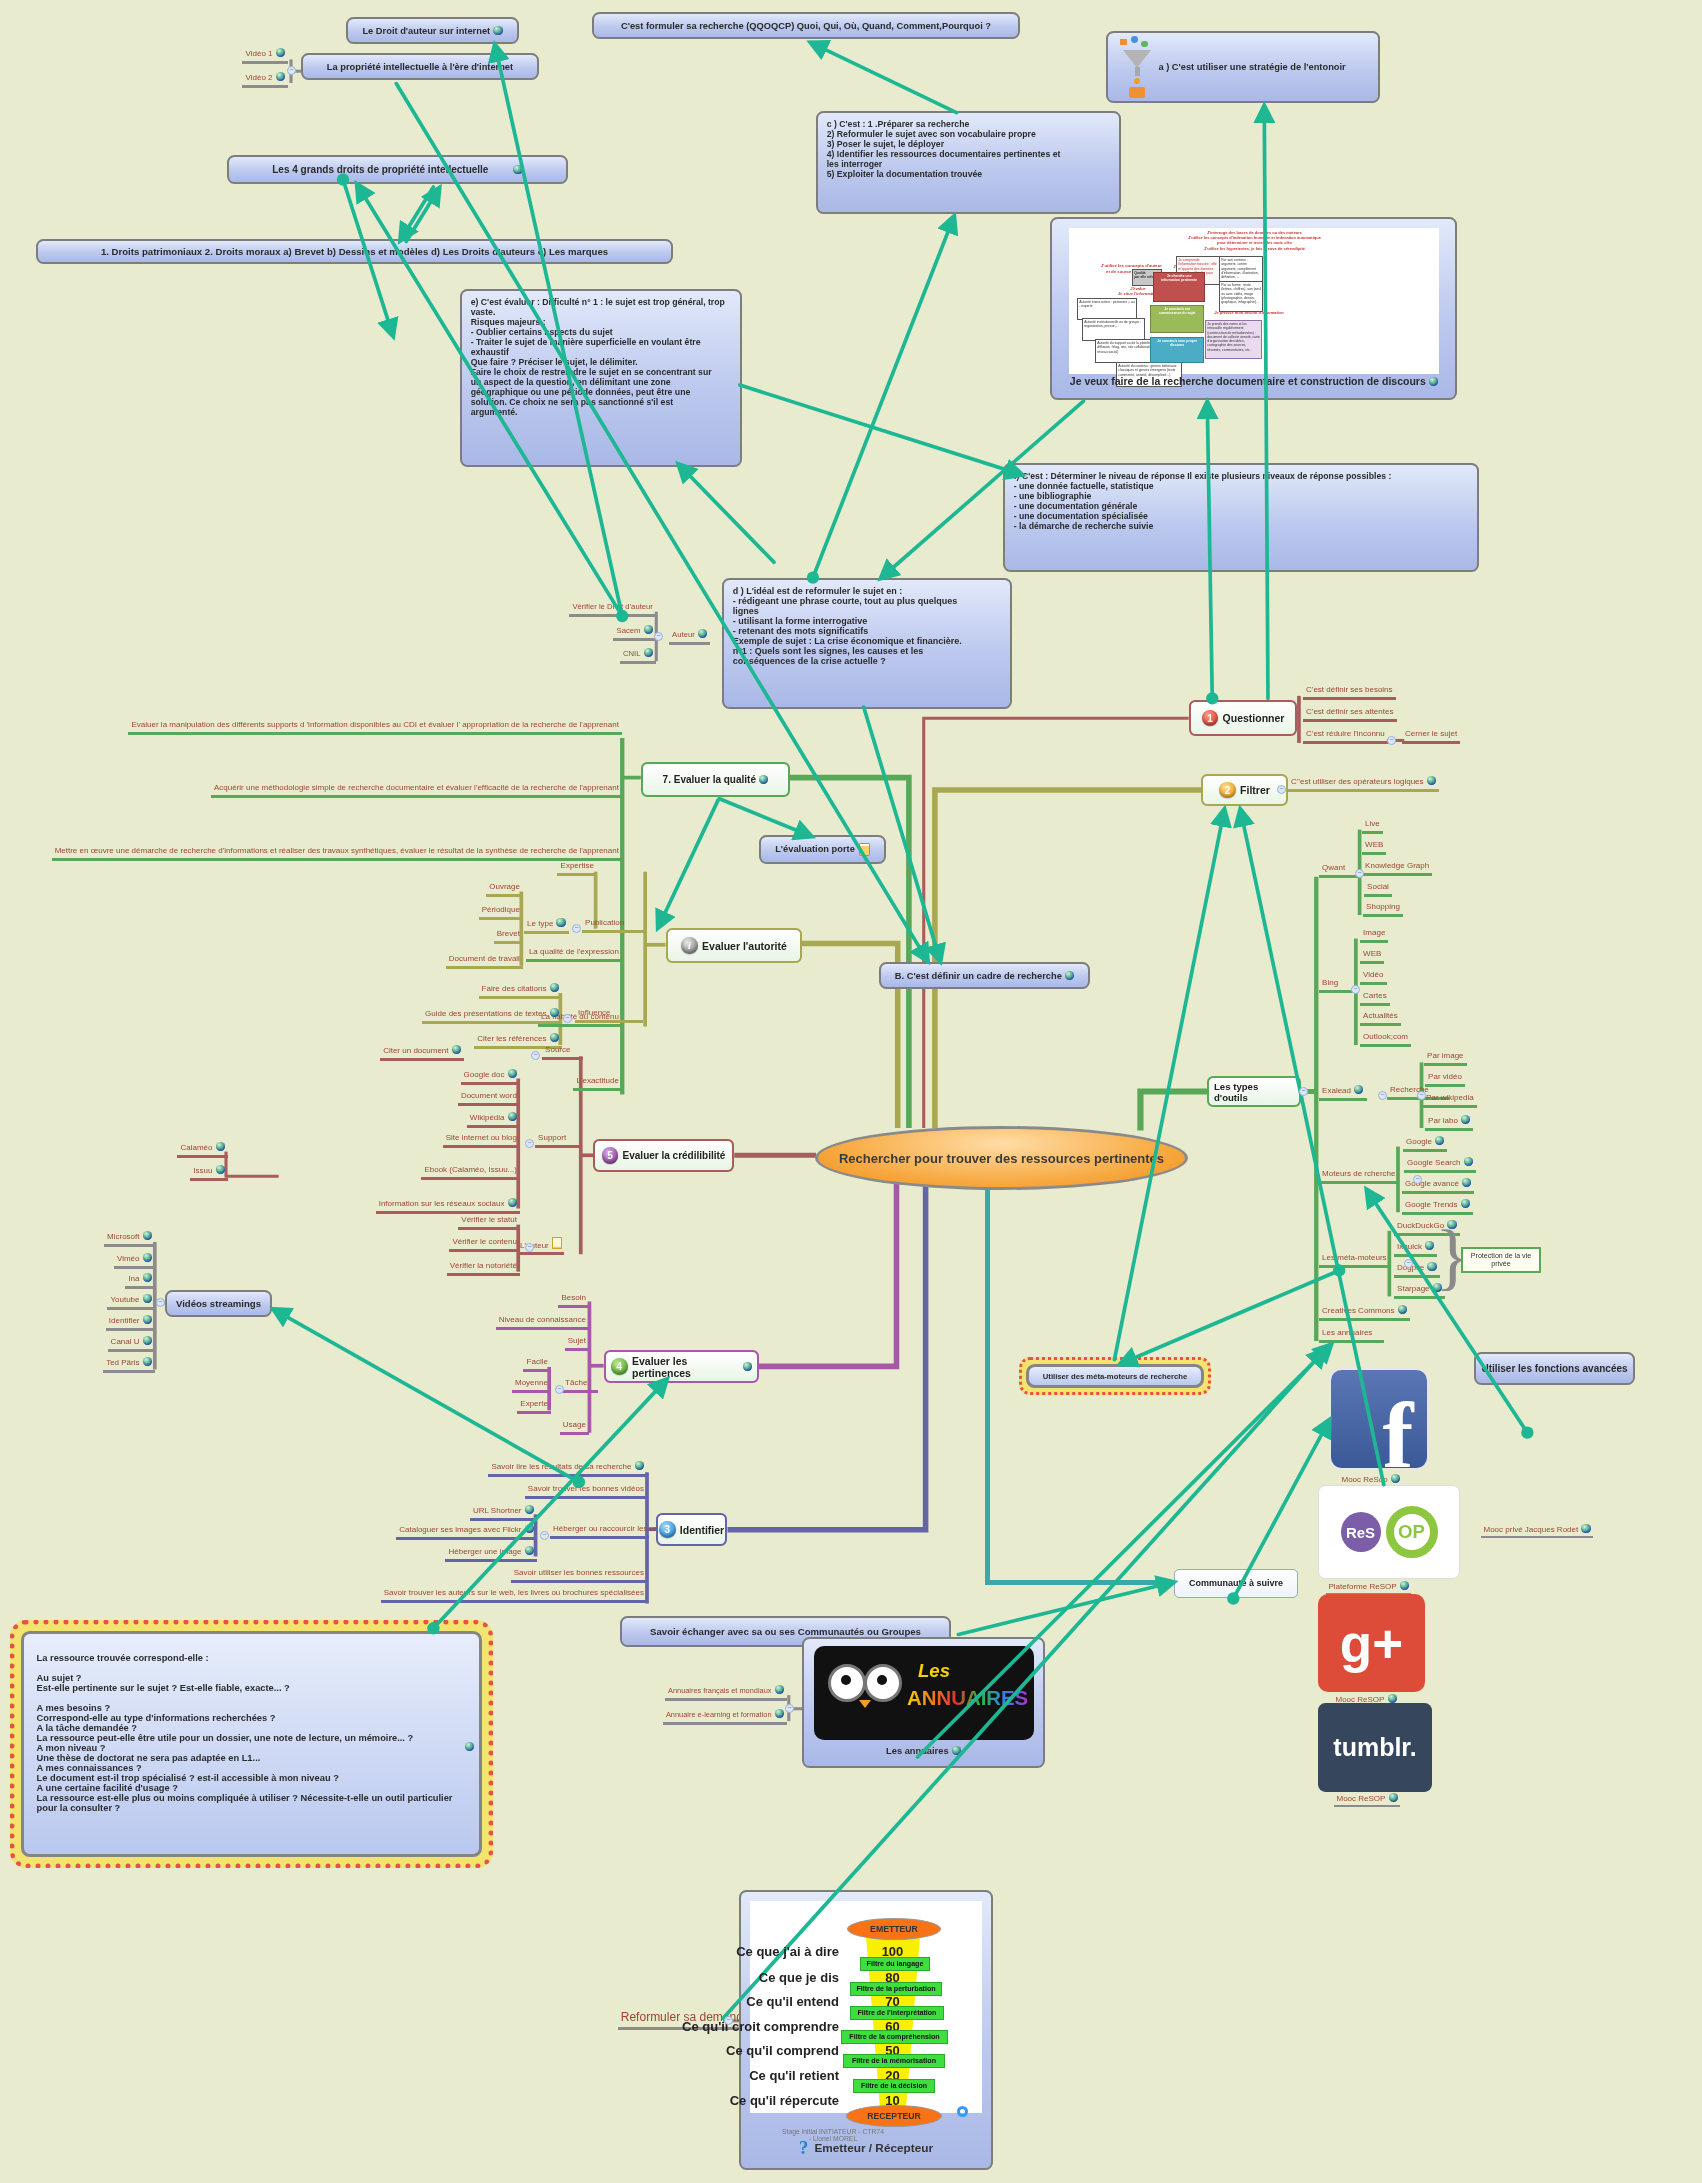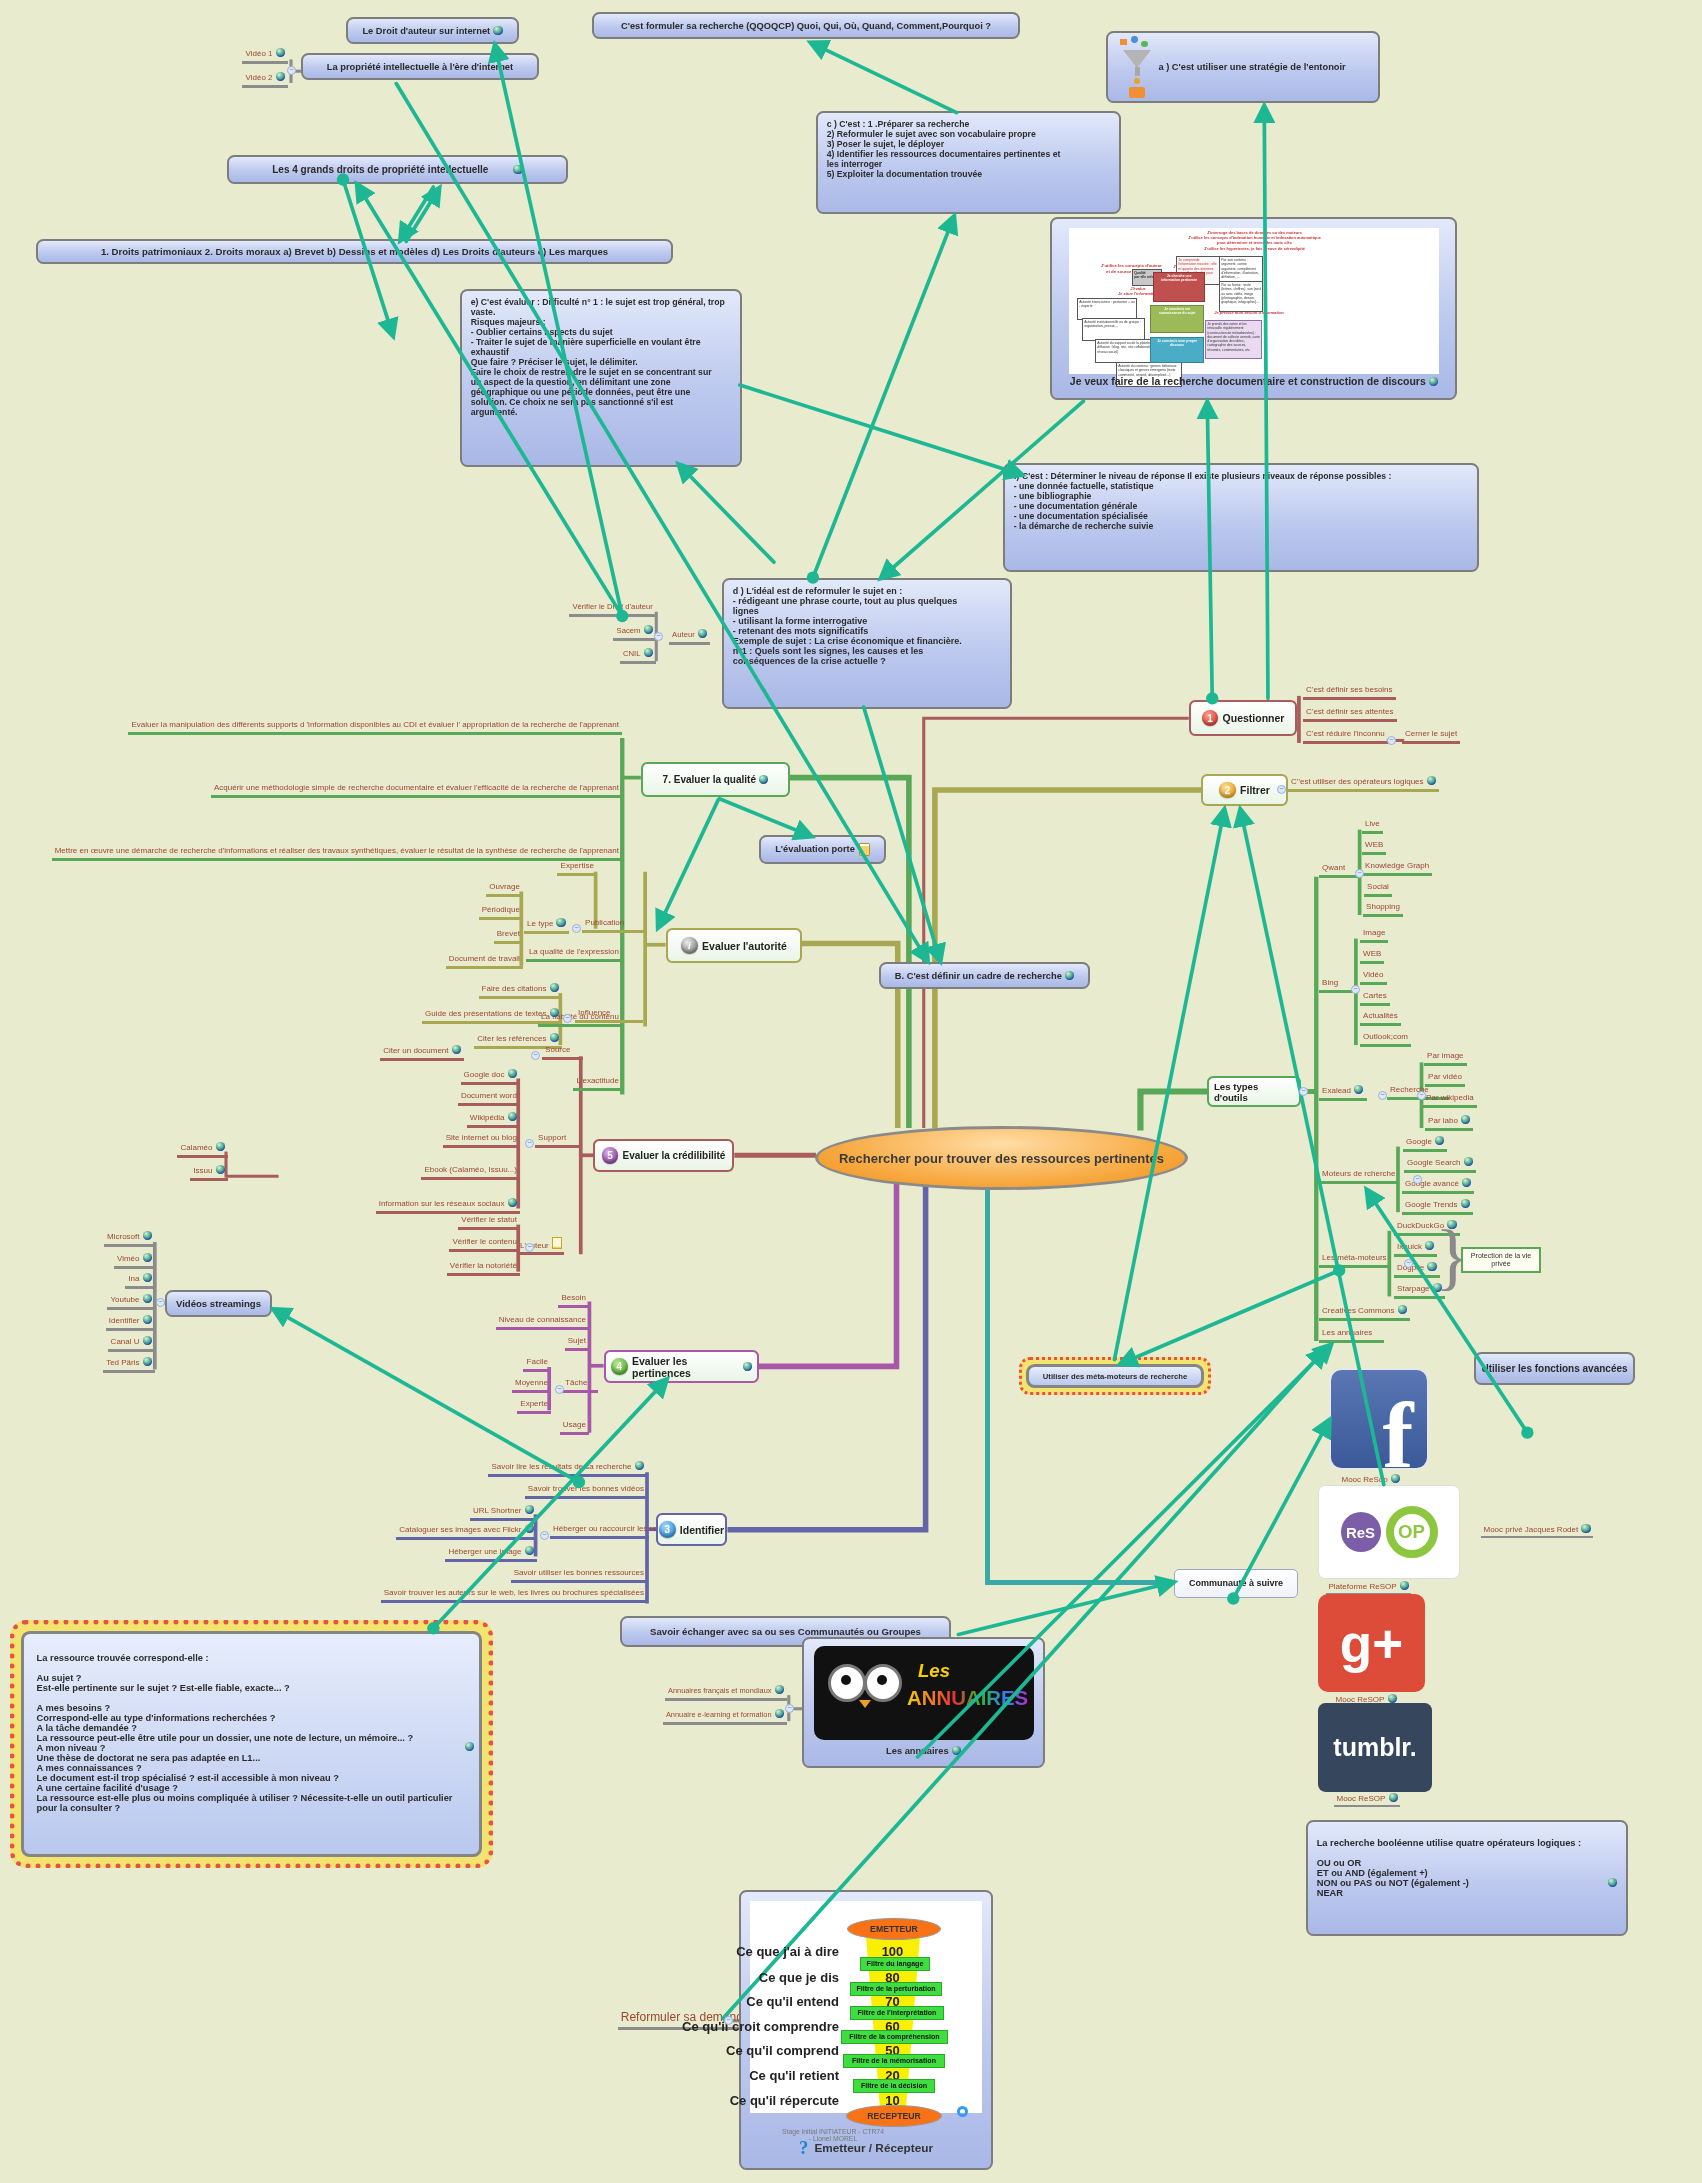--- a/index.html
+++ b/index.html
@@ -456,29 +456,20 @@
 <span class="cap" style="left:1481px;top:1524px;"><span>Mooc privé Jacques Rodet</span><span class="globe"></span></span>
 <div style="position:absolute;z-index:2;left:1318px;top:1594px;width:107px;height:98px;background:#dd4b39;border-radius:10px;display:flex;align-items:center;justify-content:center;color:#fff;font-size:53px;font-weight:bold;">
   <span>g+</span>
 </div>
 <span class="cap" style="left:1333px;top:1694px;"><span>Mooc ReSOP</span><span class="globe"></span></span>
 <div style="position:absolute;z-index:2;left:1318px;top:1703px;width:114px;height:89px;background:#36465d;border-radius:7.4px;display:flex;align-items:center;justify-content:center;color:#fff;font-size:25px;font-weight:bold;">
   <span>tumblr.</span>
 </div>
 <span class="cap" style="left:1334px;top:1793px;"><span>Mooc ReSOP</span><span class="globe"></span></span>
 
-<div class="bb blk" style="left:1306px;top:1820px;width:322px;height:116px;font-size:9.3px;">
-  <span>La recherche booléenne utilise quatre opérateurs logiques :
-
- OU ou OR
- ET ou AND (également +)
- NON ou PAS ou NOT (également -)
- NEAR</span>
-  <span class="globe" style="position:absolute;right:8.7px;top:56px;"></span>
-</div>
 
 <div class="bb" style="left:620px;top:1616px;width:331px;height:31px;font-size:9.6px;">
   <span>Savoir échanger avec sa ou ses Communautés ou Groupes</span>
 </div>
 
 <div class="wavy" style="left:10px;top:1620px;width:483px;height:248px;">
   <div class="inner blk" style="white-space:pre-line;font-size:9.3px;padding:8.7px 12.4px;box-sizing:border-box;text-align:left;position:relative;">
     <span>La ressource trouvée correspond-elle :
 
  Au sujet ?

